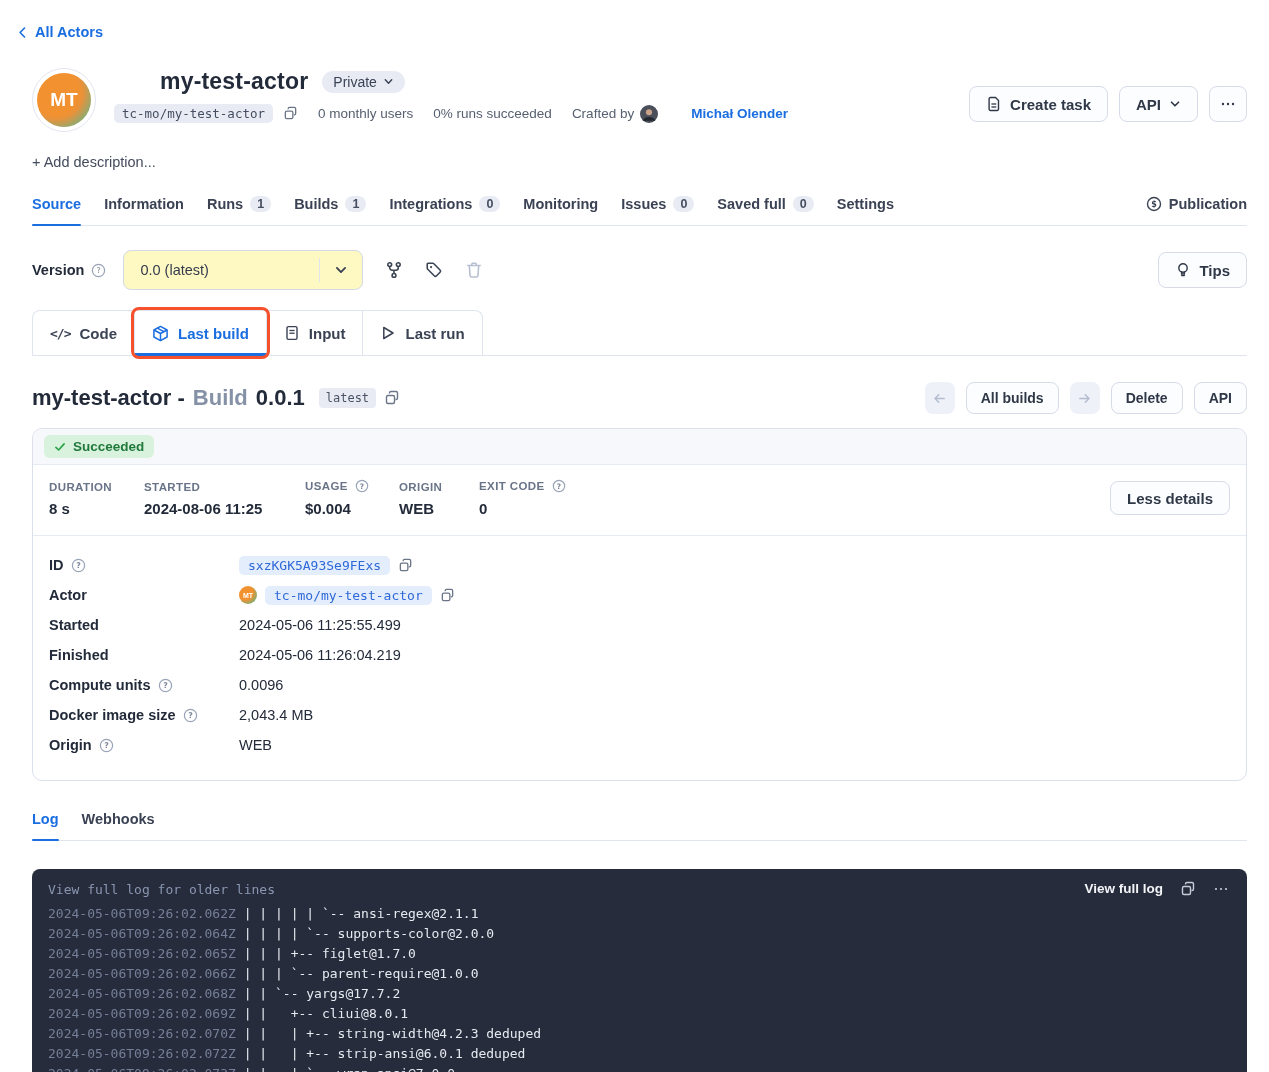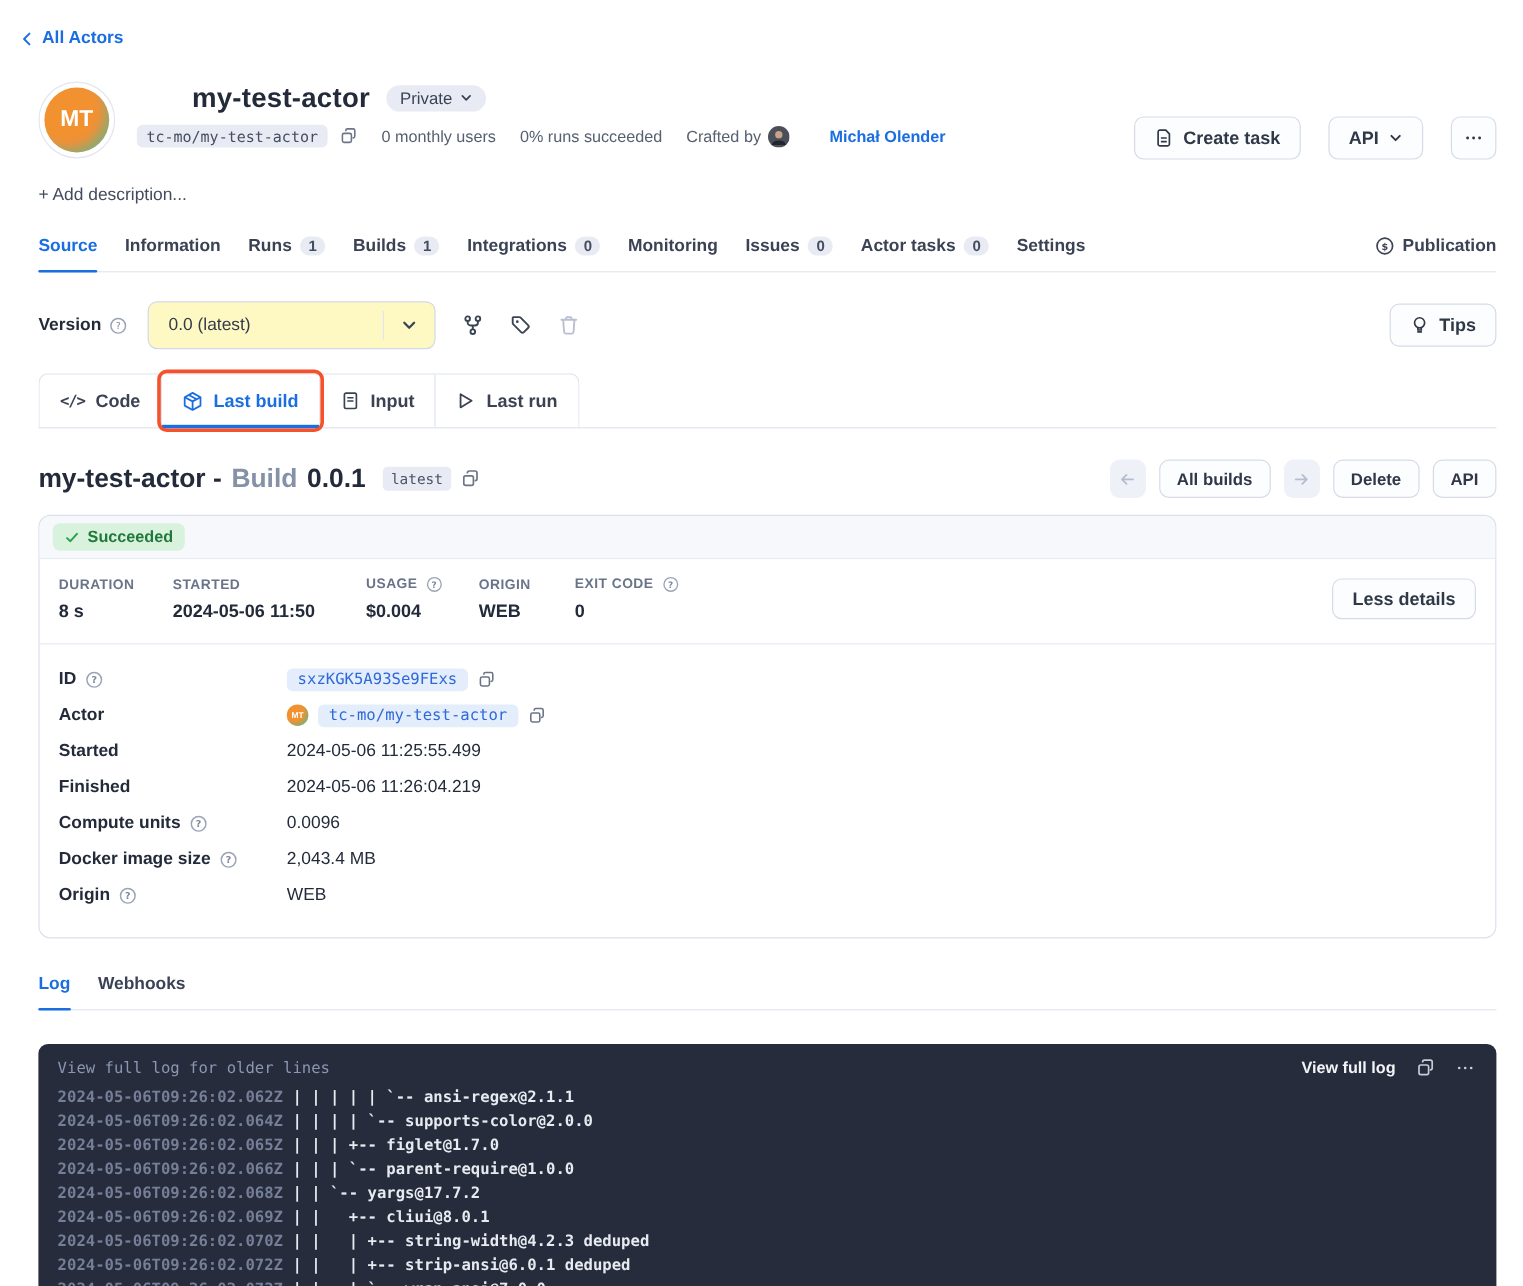--- a/index.html
+++ b/index.html
@@ -27,21 +27,21 @@
   .pill { background:#e8ebf3; border-radius:13px; padding:3px 11px; font-size:14px;
     color:#3a4356; display:inline-flex; align-items:center; gap:6px; font-weight:500; cursor:pointer; }
   .meta-line { margin-top:9px; display:flex; align-items:center; gap:10px; font-size:13.5px; color:#566070; }
   .mono-pill { font-family:"DejaVu Sans Mono", monospace; font-size:12.5px; color:#454e61;
     background:#e8ebf3; border-radius:5px; padding:2px 8px; }
   .meta-stat { margin-left:10px; }
   .crafted { display:flex; align-items:center; gap:6px; margin-left:10px;justify-content:flex-end; }
   .author-link { color:#1a6ee0; font-weight:600; cursor:pointer;margin-left:27px; }
   .copy-btn { color:#6b7588; cursor:pointer; background:none; border:none; padding:0; display:flex; }
 
-  .header-actions { margin-left:auto; margin-top:29px; display:flex; gap:23px; }
+  .header-actions { margin-left:auto; margin-top:18px; display:flex; gap:11px; }
   .btn { display:inline-flex; align-items:center; justify-content:center; gap:8px;
     background:#fcfdff; border:1px solid #d6dbe7; border-radius:8px; height:36px;
     padding:0 16px; font-size:15px; font-weight:600; color:#2f3847; cursor:pointer;
     font-family:"Liberation Sans", sans-serif; }
   .btn-sm { height:32px; font-size:14px; padding:0 14px; border-radius:8px; }
   .btn-icononly { width:38px; padding:0; }
   .btn-ghost-disabled { background:#eef1f7; border:none; color:#b3bdd0; width:30px; height:32px; padding:0; cursor:default; }
 
   .add-desc { margin-top:22px; font-size:14.5px; color:#434b5c; cursor:pointer; width:max-content; }
 
@@ -114,21 +114,21 @@
     background:radial-gradient(circle at 35% 35%, #f2912f 45%, #31c3a4 100%);
     color:#fff; font-size:7px; font-weight:700; display:flex; align-items:center; justify-content:center; }
 
   
   .log-tabs { margin-top:22px; }
   
   .terminal { position:relative; margin-top:28px; background:#262c3b; border-radius:8px;
     padding:11px 16px 16px; font-family:"DejaVu Sans Mono", monospace; font-size:13px;
     line-height:20px; height:300px; }
   .older-link { color:#8a96b2; margin-bottom:4px; cursor:pointer; white-space:pre; width:max-content; }
-  .t-line { white-space:pre;font-weight:bold; }
+  .t-line { white-space:pre; }
   .t-line .ts { color:#757f98; }
   .t-line .tx { color:#e7eaf1; }
   .term-overlay { position:absolute; top:10px; right:18px; display:flex; align-items:center; gap:17px; }
   .term-overlay .vfl { color:#f2f4f8; font-family:"Liberation Sans", sans-serif; font-size:13.5px;
     font-weight:700; cursor:pointer; }
   .term-icon { color:#c6cdd9; cursor:pointer; background:none; border:none; padding:0; display:flex; }
 </style>
 </head>
 <body>
 
@@ -235,21 +235,21 @@
         <span class="count-pill">0</span>
       </div>
     <div class="tab">
         <span>Monitoring</span>
       </div>
     <div class="tab">
         <span>Issues</span>
         <span class="count-pill">0</span>
       </div>
     <div class="tab">
-        <span>Actor tasks</span>
+        <span>Saved full</span>
         <span class="count-pill">0</span>
       </div>
     <div class="tab">
         <span>Settings</span>
       </div>
     <div class="tab tab-right">
       <span class="ico">
         <svg width="16" height="16" viewBox="0 0 16 16">
             <circle cx="8" cy="8" r="6.5" fill="none" stroke="currentColor" stroke-width="1.4"></circle>
             <text x="8" y="11" text-anchor="middle" font-size="8" font-family="DejaVu Sans, sans-serif" fill="currentColor">$</text>
@@ -394,21 +394,21 @@
         <span>Succeeded</span>
       </span>
     </div>
     <div class="stats-row">
       <div class="stat w0">
         <span class="lbl">DURATION</span>
         <span class="val">8 s</span>
       </div>
       <div class="stat w1">
         <span class="lbl">STARTED</span>
-        <span class="val">2024-05-06 11:50</span>
+        <span class="val">2024-08-06 11:25</span>
       </div>
       <div class="stat w2">
         <span class="lbl">
             <span>USAGE</span>
             <span class="help-ico ico">
               <svg width="14" height="14" viewBox="0 0 16 16">
                 <circle cx="8" cy="8" r="6.5" fill="none" stroke="#9aa4b8" stroke-width="1.3"></circle>
                 <text x="8" y="11" text-anchor="middle" font-size="8.5" font-family="DejaVu Sans, sans-serif" fill="#7d8799">?</text>
               </svg>
             </span>

